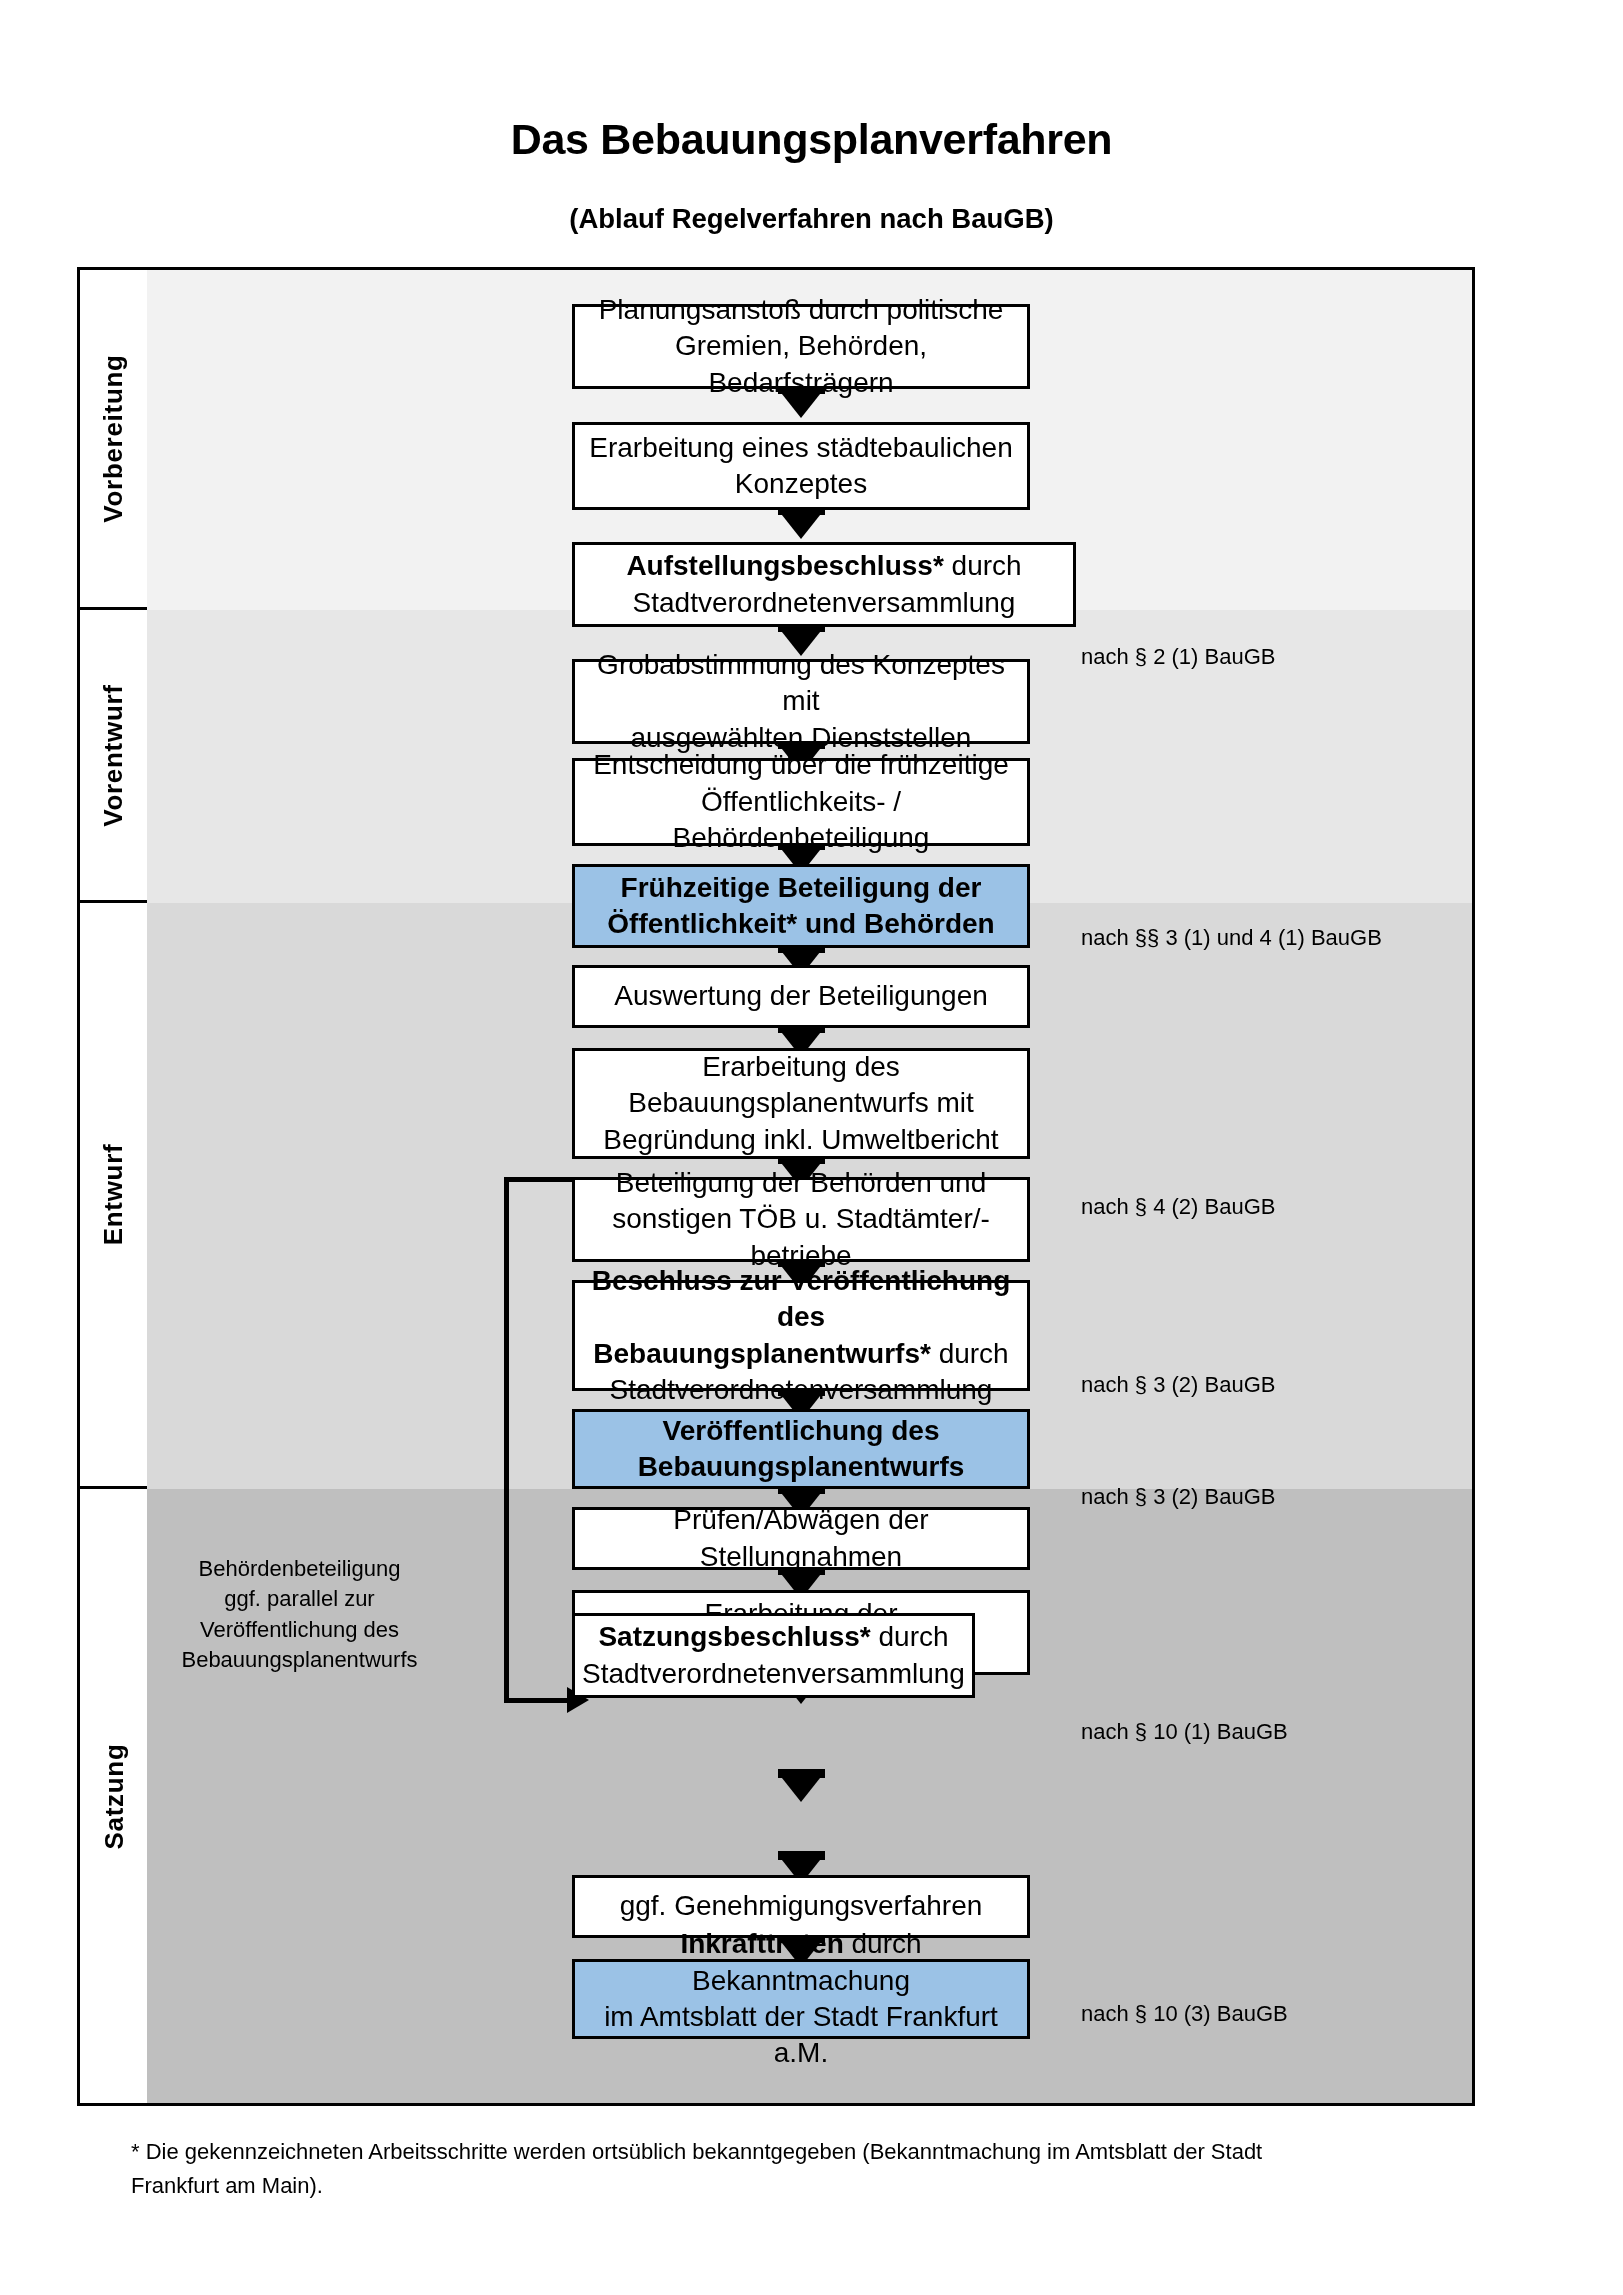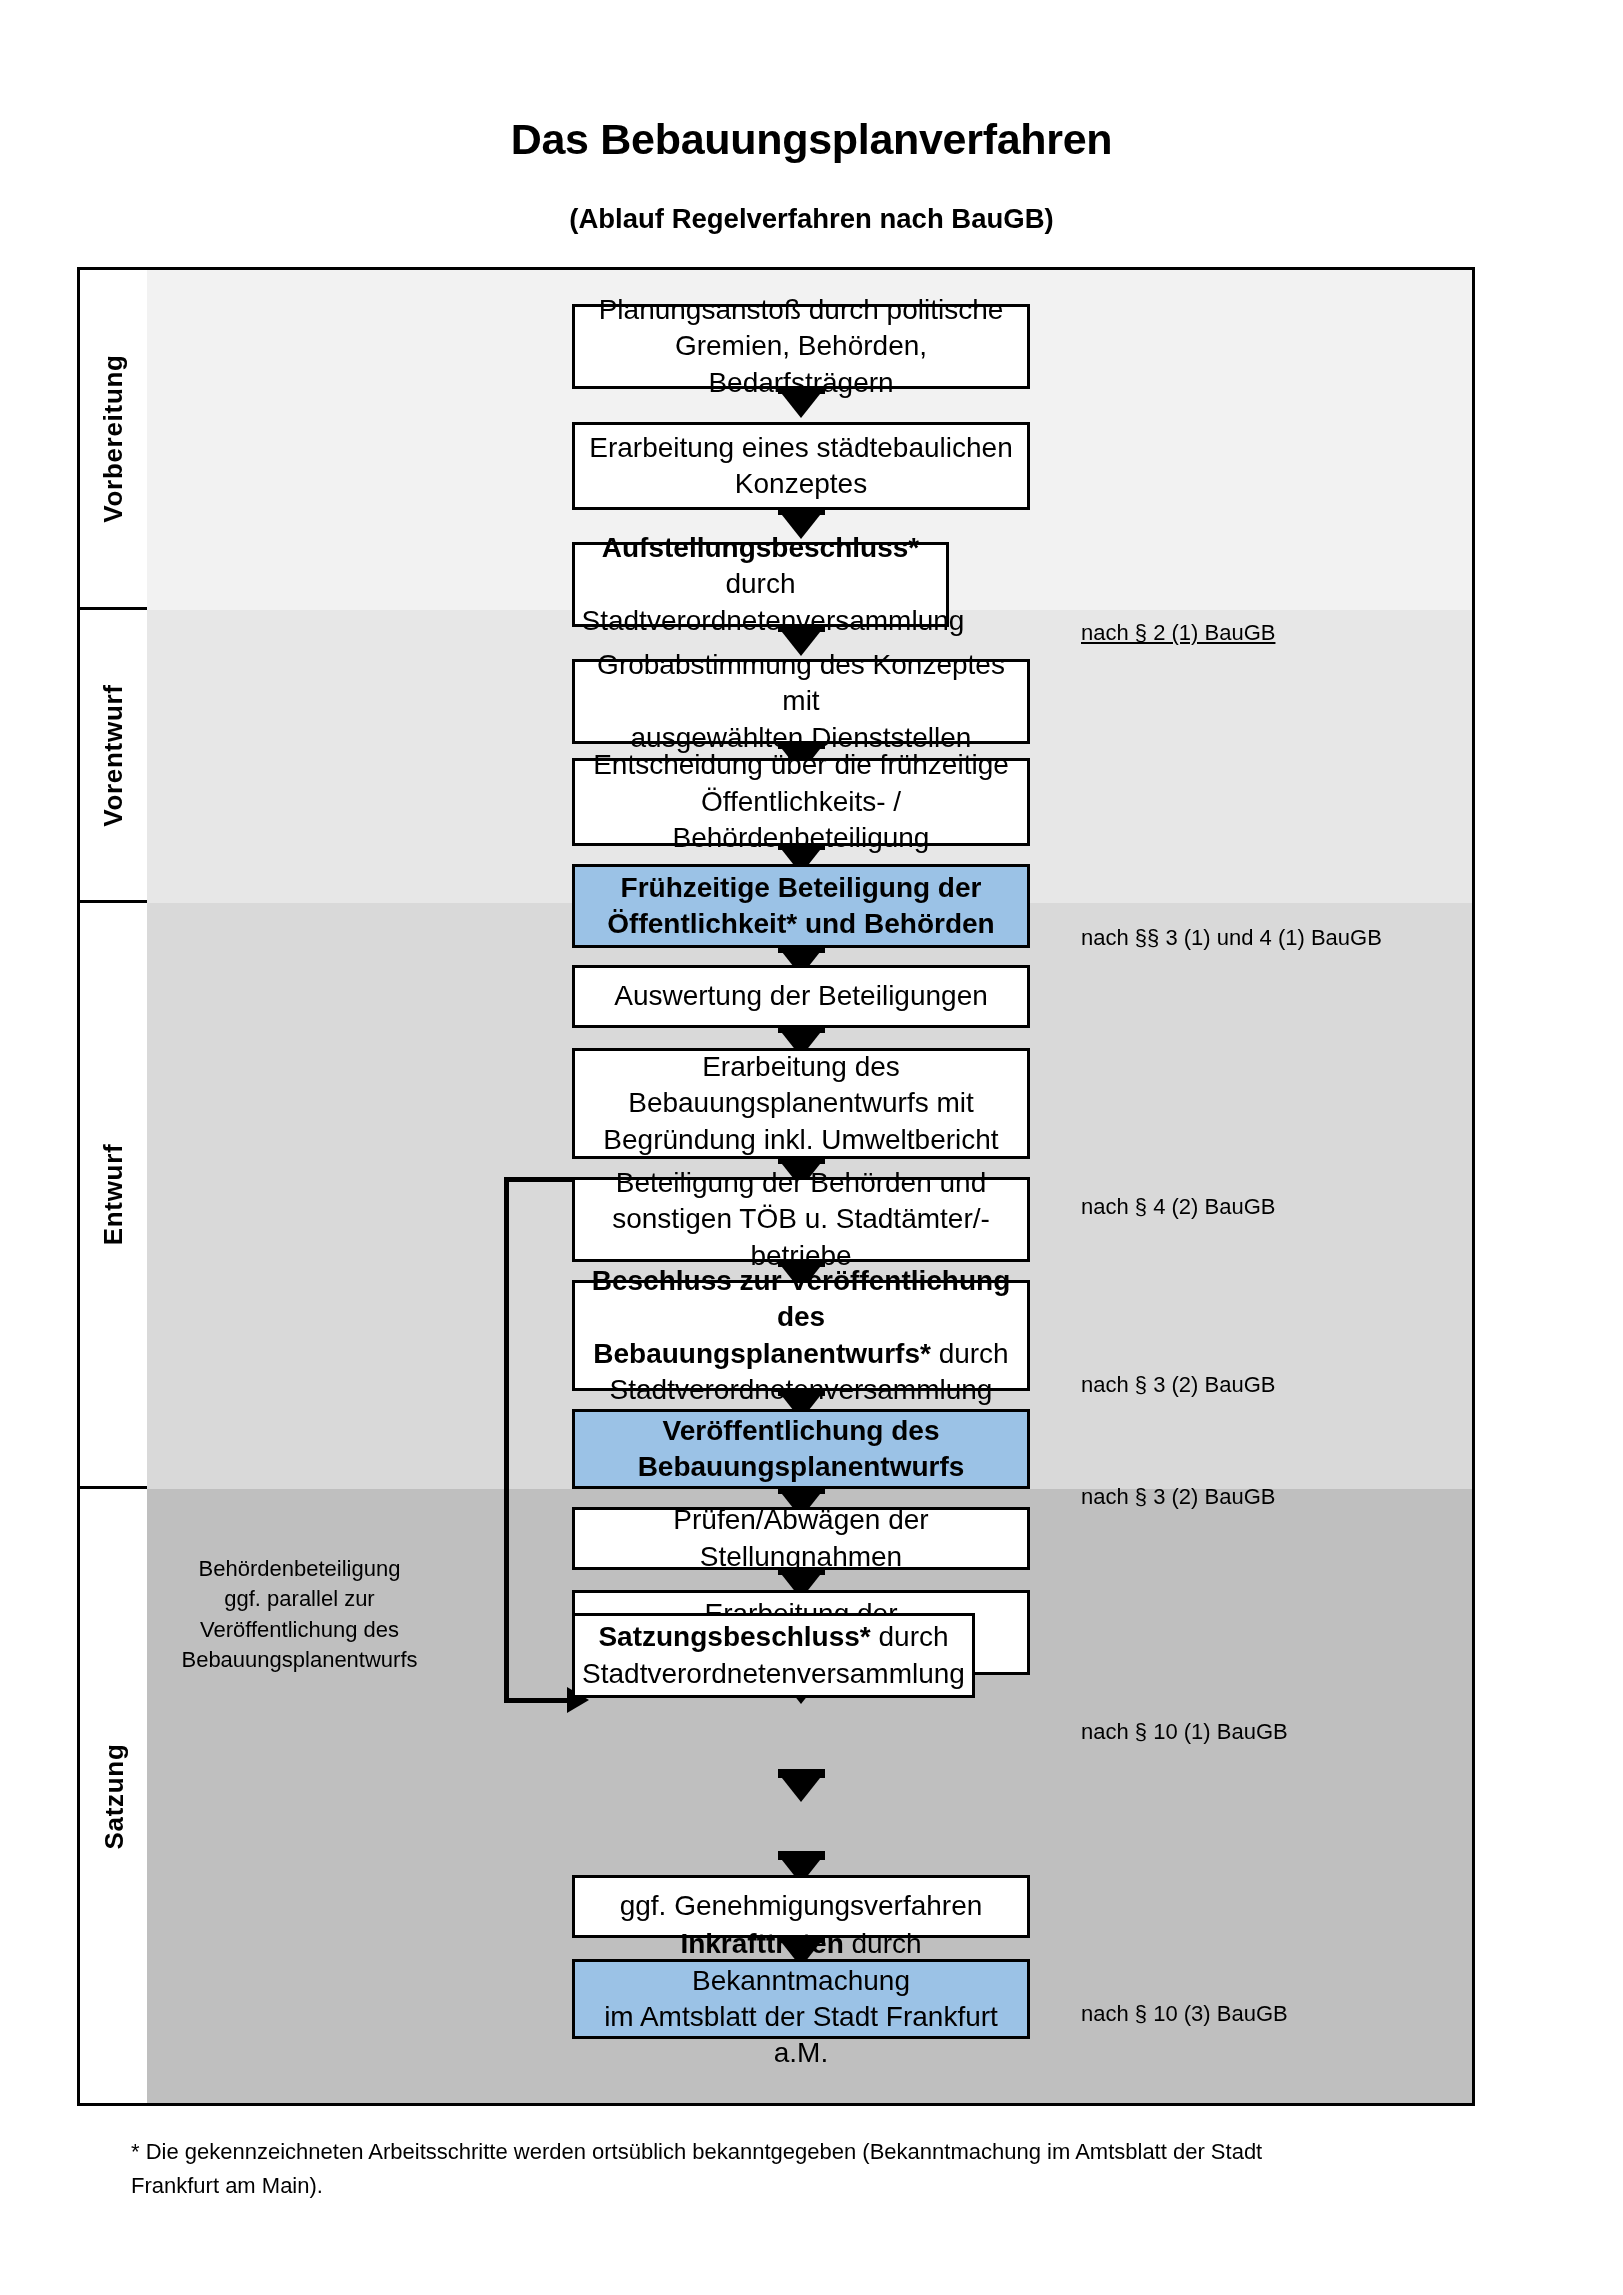--- a/index.html
+++ b/index.html
@@ -210,21 +210,21 @@
   <div class="arrow-stem" style="left:698px; top:115px; width:47px; height:9.2px;"></div>
   <div class="arrow-down" style="left:698px; top:119px;"></div>
 
   <div class="pbox" style="left:492px; top:152px; width:458px; height:88px;">
     <span class="ln">Erarbeitung eines städtebaulichen</span>
     <span class="ln">Konzeptes</span>
   </div>
   <div class="arrow-stem" style="left:698px; top:236px; width:47px; height:9.2px;"></div>
   <div class="arrow-down" style="left:698px; top:240px;"></div>
 
-  <div class="pbox" style="left:492px; top:272px; width:377px; height:85px;">
+  <div class="pbox" style="left:492px; top:272px; width:504px; height:85px;">
     <span class="ln"><b class="b">Aufstellungsbeschluss*</b><span> durch</span></span>
     <span class="ln">Stadtverordnetenversammlung</span>
   </div>
   <div class="arrow-stem" style="left:698px; top:353px; width:47px; height:9.2px;"></div>
   <div class="arrow-down" style="left:698px; top:357px;"></div>
 
   <div class="pbox" style="left:492px; top:389px; width:458px; height:85px;">
     <span class="ln">Grobabstimmung des Konzeptes mit</span>
     <span class="ln">ausgewählten Dienststellen</span>
   </div>
@@ -308,21 +308,21 @@
     <span class="ln">ggf. Genehmigungsverfahren</span>
   </div>
   <div class="arrow-stem" style="left:698px; top:1664px; width:47px; height:9.2px;"></div>
   <div class="arrow-down" style="left:698px; top:1668px;"></div>
 
   <div class="pbox blue" style="left:492px; top:1689px; width:458px; height:80px;">
     <span class="ln"><b class="b">Inkrafttreten</b><span> durch Bekanntmachung</span></span>
     <span class="ln">im Amtsblatt der Stadt Frankfurt a.M.</span>
   </div>
 
-  <div class="law-note" style="left:1001px; top:350px;text-decoration:underline;">nach § 2 (1) BauGB</div>
+  <div class="law-note" style="left:1001px; top:374px;">nach § 2 (1) BauGB</div>
   <div class="law-note" style="left:1001px; top:655px;">nach §§ 3 (1) und 4 (1) BauGB</div>
   <div class="law-note" style="left:1001px; top:924px;">nach § 4 (2) BauGB</div>
   <div class="law-note" style="left:1001px; top:1102px;">nach § 3 (2) BauGB</div>
   <div class="law-note" style="left:1001px; top:1214px;">nach § 3 (2) BauGB</div>
   <div class="law-note" style="left:1001px; top:1449px;">nach § 10 (1) BauGB</div>
   <div class="law-note" style="left:1001px; top:1731px;">nach § 10 (3) BauGB</div>
 
 </div>
 
 <div id="footnote">

